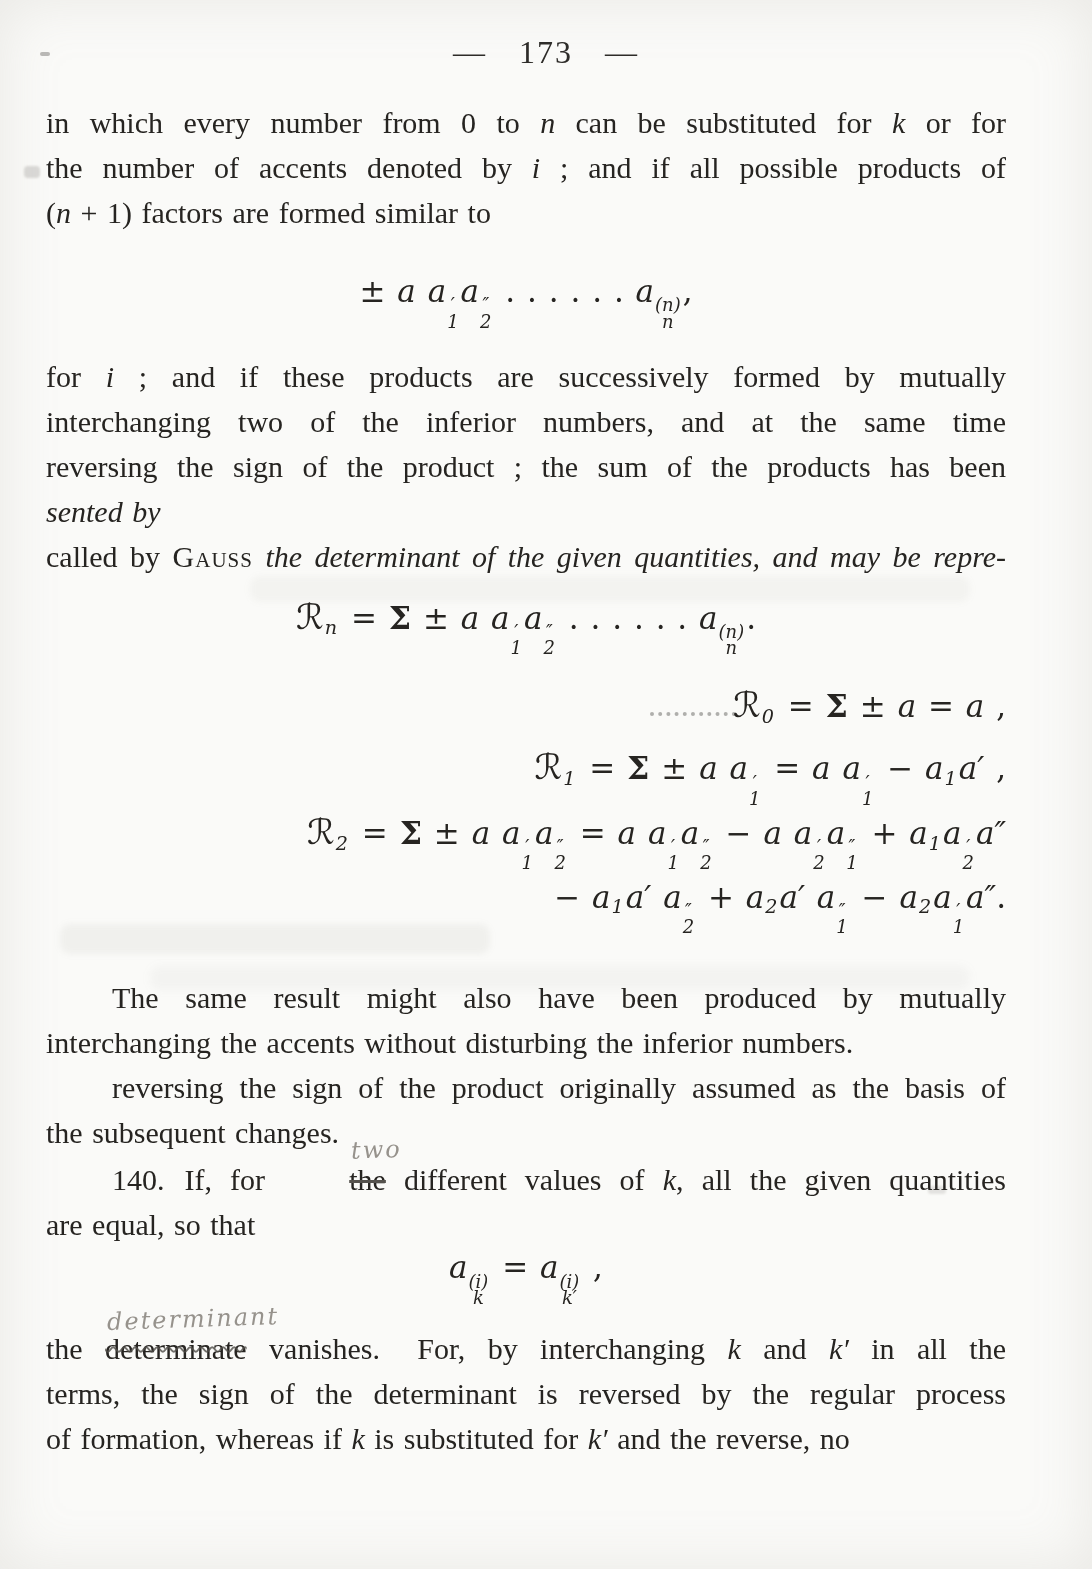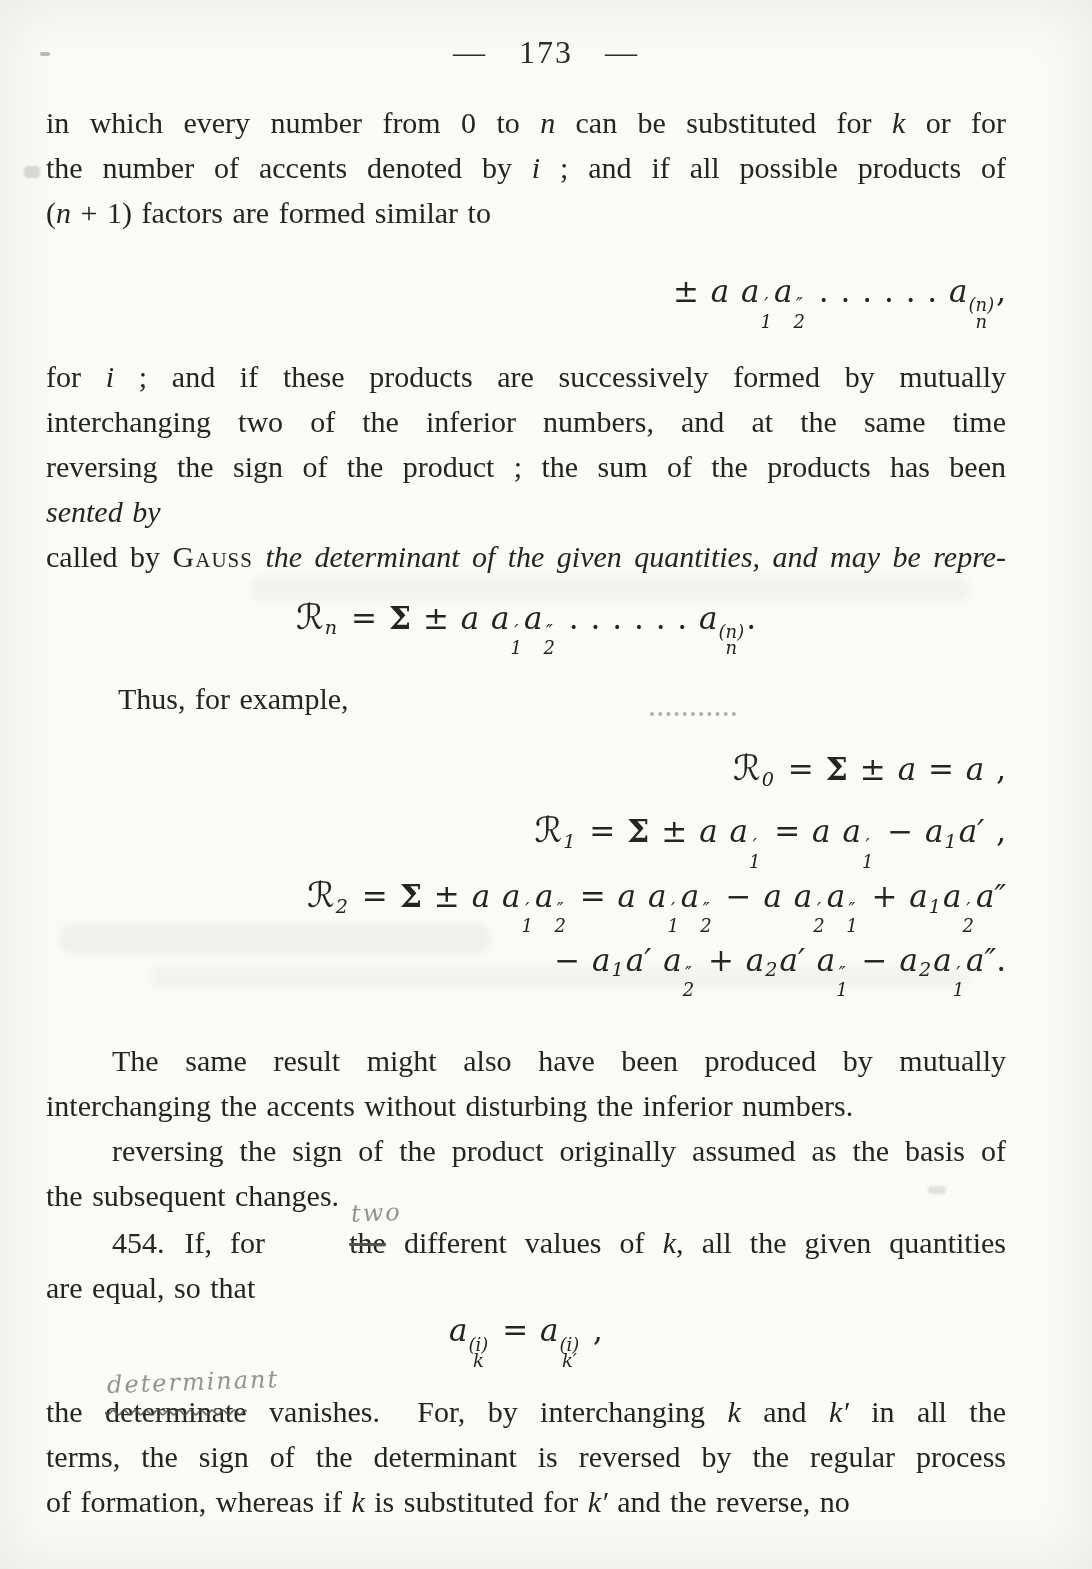--- a/index.html
+++ b/index.html
@@ -27,21 +27,21 @@
   .pline{text-align:justify;text-align-last:justify;}
   .pline.last{text-align-last:left;}
   .indent-first .pline:first-child{text-indent:66px;}
   .i{font-style:italic;}
   .sc{font-variant:small-caps;letter-spacing:1px;}
   .secnum{padding-right:20px;}
   
   .eq{font-size:31px;line-height:60px;text-align:center;font-family:"DejaVu Serif","Liberation Serif",serif;}
   .ex{font-size:31px;line-height:50px;text-align:right;margin-left:105px;font-family:"DejaVu Serif","Liberation Serif",serif;}
   .ex.cont{margin-left:462px;}
-  .mt-eq1{margin-top:26px;text-align:right;}
+  .mt-eq1{margin-top:26px;}
   .mt-p2{margin-top:24px;}
   .mt-eq2{margin-top:8px;}
   .mt-thus{margin-top:18px;text-indent:72px;font-size:30px;line-height:45px;}
   .mt-ex{margin-top:22px;}
   .mt-p4{margin-top:40px;}
   .mt-p6{margin-top:2px;}
   .mt-eq3{margin-top:-8px;line-height:56px;}
   .mt-p7{margin-top:20px;}
   .stack{
     display:inline-flex;flex-direction:column;align-items:center;
@@ -118,21 +118,20 @@
           <span class="st-top">′</span>
           <span class="st-bot">1</span>
         </span><span class="i">a</span><span class="stack">
           <span class="st-top">″</span>
           <span class="st-bot">2</span>
         </span><span> . . . . . . </span><span class="i">a</span><span class="stack">
           <span class="st-top">(n)</span>
           <span class="st-bot">n</span>
         </span><span>.</span></div>
 
-    <div class="mt-thus">Thus, for example,</div>
 
     <div class="mt-ex">
       <div class="ex"><span class="scriptR">ℛ</span><span class="sub">0</span><span> = </span><span class="sigma">Σ</span><span> ± </span><span class="i">a</span><span> = </span><span class="i">a</span><span> ,</span></div>
       <div class="ex"><span class="scriptR">ℛ</span><span class="sub">1</span><span> = </span><span class="sigma">Σ</span><span> ± </span><span class="i">a a</span><span class="stack">
             <span class="st-top">′</span>
             <span class="st-bot">1</span>
           </span><span> = </span><span class="i">a a</span><span class="stack">
             <span class="st-top">′</span>
             <span class="st-bot">1</span>
           </span><span> − </span><span class="i">a</span><span class="sub">1</span><span class="i">a′</span><span> ,</span></div>
@@ -174,21 +173,21 @@
         <div class="pline"><span>The same result might also have been produced by mutually</span></div>
         <div class="pline last"><span>interchanging the accents without disturbing the inferior numbers.</span></div>
       </div>
 
     <div class="para indent-first">
         <div class="pline"><span>reversing the sign of the product originally assumed as the basis of</span></div>
         <div class="pline last"><span>the subsequent changes.</span></div>
       </div>
 
     <div class="para indent-first mt-p6">
-        <div class="pline"><span class="secnum">454.</span><span>If, for </span><span class="annot-wrap"><span class="hw">two</span><span class="strike">the</span></span><span> different values of </span><span class="i">k</span><span>, all the given quantities</span></div>
+        <div class="pline"><span class="secnum">140.</span><span>If, for </span><span class="annot-wrap"><span class="hw">two</span><span class="strike">the</span></span><span> different values of </span><span class="i">k</span><span>, all the given quantities</span></div>
         <div class="pline last"><span>are equal, so that</span></div>
       </div>
 
     <div class="eq mt-eq3"><span class="i">a</span><span class="stack">
           <span class="st-top">(i)</span>
           <span class="st-bot">k</span>
         </span><span> = </span><span class="i">a</span><span class="stack">
           <span class="st-top">(i)</span>
           <span class="st-bot">k′</span>
         </span><span> ,</span></div>

